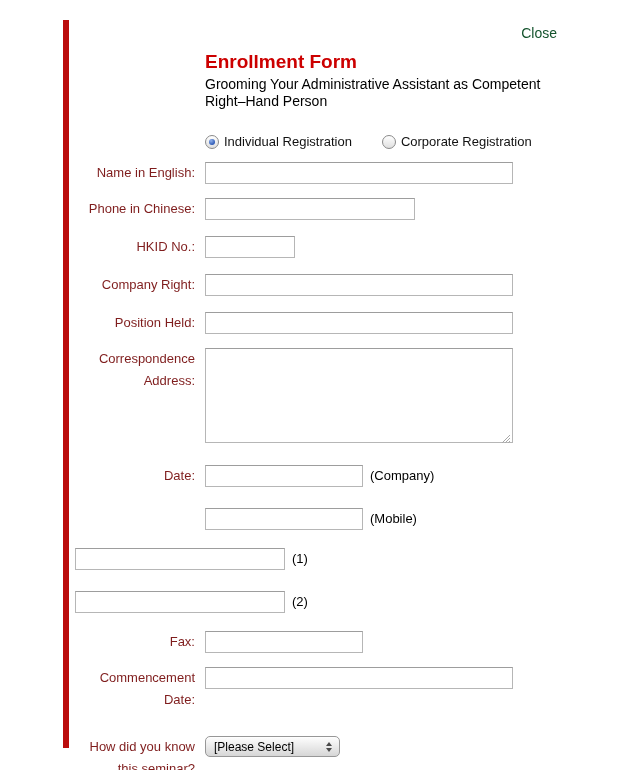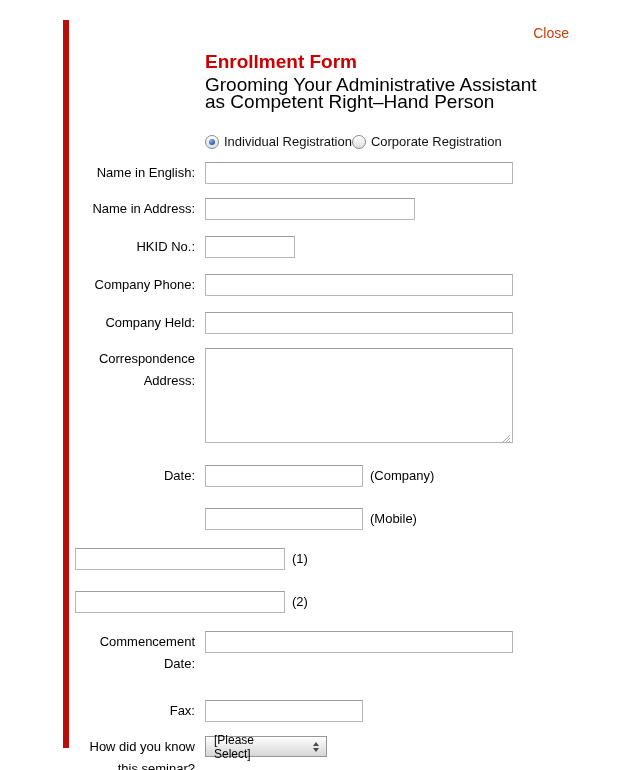--- a/index.html
+++ b/index.html
@@ -7,29 +7,29 @@
   body {
     width: 637px; height: 770px; position: relative;
     font-family: "Liberation Sans", "DejaVu Sans", sans-serif;
     color: #111111; overflow: hidden;
   }
   .red-bar {
     position: absolute; left: 63px; top: 20px;
     width: 6px; height: 728px; background: #bb0d0d;
   }
   .close-link {
-    position: absolute; top: 25px; right: 68px;
-    color: #c2410c; font-size: 14px; text-decoration: none; cursor: pointer;
+    position: absolute; top: 25px; right: 80px;
+    color: #14532d; font-size: 14px; text-decoration: none; cursor: pointer;
   }
   .header { margin: 50px 0 0 205px; width: 350px; }
   .page-title { color: #cc0000; font-size: 19px; font-weight: 700; line-height: 23px; }
-  .page-subtitle { font-size: 19px; line-height: 17px; margin-top: 3px; color: #000; }
+  .page-subtitle { font-size: 14px; line-height: 17px; margin-top: 3px; color: #000; }
 
   .radio-row {
-    margin: 24px 0 0 205px; display: flex; align-items: center; gap: 0;
+    margin: 24px 0 0 205px; display: flex; align-items: center; gap: 30px;
     font-size: 13px;
   }
   .radio-option { display: flex; align-items: center; gap: 5px; cursor: pointer; }
   .radio {
     width: 14px; height: 14px; border-radius: 50%;
     border: 1px solid #8a8a8a; background: linear-gradient(#ffffff, #dfdfdf);
     display: inline-block; position: relative; flex: 0 0 auto;
   }
   .radio.checked::after {
     content: ""; position: absolute; left: 3px; top: 3px;
@@ -37,42 +37,42 @@
     background: radial-gradient(circle at 35% 30%, #8fb0ea 0%, #2f5bb7 70%);
   }
 
   .form { margin-left: 65px; margin-top: 13px; }
   .row { display: flex; align-items: flex-start; margin-bottom: 14px; }
   .row.gap-md { margin-bottom: 16px; margin-top: 16px; }
   .row.gap-lg { margin-bottom: 18px; }
   .row.gap-xl { margin-bottom: 25px; }
   .lbl {
     flex: 0 0 130px; text-align: right; font-size: 13px;
-    line-height: 22px; color: #000000;
+    line-height: 22px; color: #7f1d1d;
   }
   .lbl .narrow { display: block; margin-left: auto; width: 112px; }
   .ctl { margin-left: 10px; display: flex; align-items: flex-start; }
   .stack { margin-left: 10px; display: flex; flex-direction: column; gap: 21px; justify-content: space-between; }
   .ctl-line { display: flex; align-items: flex-start; }
   input.txt, textarea.txt {
     border: 1px solid #b6b6b6; border-top-color: #9d9d9d;
     background: #ffffff; font-family: inherit; font-size: 13px;
     padding: 2px 4px; height: 22px; outline: none;
   }
   .w-lg { width: 308px; }
   .w-md { width: 210px; }
   .w-sm { width: 158px; }
   .w-xs { width: 90px; }
   .ta-wrap { position: relative; }
   textarea.txt { width: 308px; height: 95px; resize: none; }
   .grip { position: absolute; right: 2px; bottom: 3px; pointer-events: none; }
   .suffix { font-size: 13px; line-height: 22px; margin-left: 7px; color: #000; }
 
   .select {
-    width: 122px; height: 21px; border: 1px solid #979797; border-radius: 0;
+    width: 135px; height: 21px; border: 1px solid #979797; border-radius: 5px;
     background: linear-gradient(#fefefe, #d6d6d6);
     display: flex; align-items: center; justify-content: space-between;
     padding: 0 7px 0 8px; cursor: pointer;
     box-shadow: 0 1px 0 rgba(255,255,255,0.6) inset;
     gap: 24px;
   }
   .select-value { font-size: 12px; color: #000; }
   .arrows { display: flex; flex-direction: column; gap: 2px; }
   .tri-up {
     width: 0; height: 0;
@@ -111,42 +111,42 @@
 <div class="form">
 
   <div class="row">
     <label class="lbl">Name in English:</label>
     <div class="ctl">
         <input class="txt w-lg" type="text" style="">
       </div>
   </div>
 
   <div class="row">
-    <label class="lbl">Name in Address:</label>
+    <label class="lbl">Phone in Chinese:</label>
     <div class="ctl">
         <input class="txt w-md" type="text" style="">
       </div>
   </div>
 
   <div class="row gap-md">
     <label class="lbl">HKID No.:</label>
     <div class="ctl">
         <input class="txt w-xs" type="text" style="">
       </div>
   </div>
 
   <div class="row gap-md">
-    <label class="lbl">Company Phone:</label>
-    <div class="ctl">
-        <input class="txt w-lg" type="text" style="">
-      </div>
-  </div>
-
-  <div class="row">
-    <label class="lbl">Company Held:</label>
+    <label class="lbl">Company Right:</label>
+    <div class="ctl">
+        <input class="txt w-lg" type="text" style="">
+      </div>
+  </div>
+
+  <div class="row">
+    <label class="lbl">Position Held:</label>
     <div class="ctl">
         <input class="txt w-lg" type="text" style="">
       </div>
   </div>
 
   <div class="row gap-lg">
     <label class="lbl">Correspondence Address:</label>
     <div class="ctl">
       <span class="ta-wrap">
         <textarea class="txt" style=""></textarea>
@@ -179,31 +179,31 @@
         <input class="txt w-md" type="text" style="">
         <span class="suffix">(1)</span>
       </div>
       <div class="ctl-line">
         <input class="txt w-md" type="text" style="">
         <span class="suffix">(2)</span>
       </div>
     </div>
   </div>
 
+  <div class="row">
+    <label class="lbl">Fax:</label>
+    <div class="ctl">
+        <input class="txt w-sm" type="text" style="">
+      </div>
+  </div>
+
   <div class="row gap-xl">
     <label class="lbl">Commencement Date:</label>
     <div class="ctl">
         <input class="txt w-lg" type="text" style="">
-      </div>
-  </div>
-
-  <div class="row">
-    <label class="lbl">Fax:</label>
-    <div class="ctl">
-        <input class="txt w-sm" type="text" style="">
       </div>
   </div>
 
   <div class="row">
     <label class="lbl">
       <span class="narrow">How did you know this seminar?</span>
     </label>
     <div class="ctl">
       <div class="select">
         <span class="select-value">[Please Select]</span>

